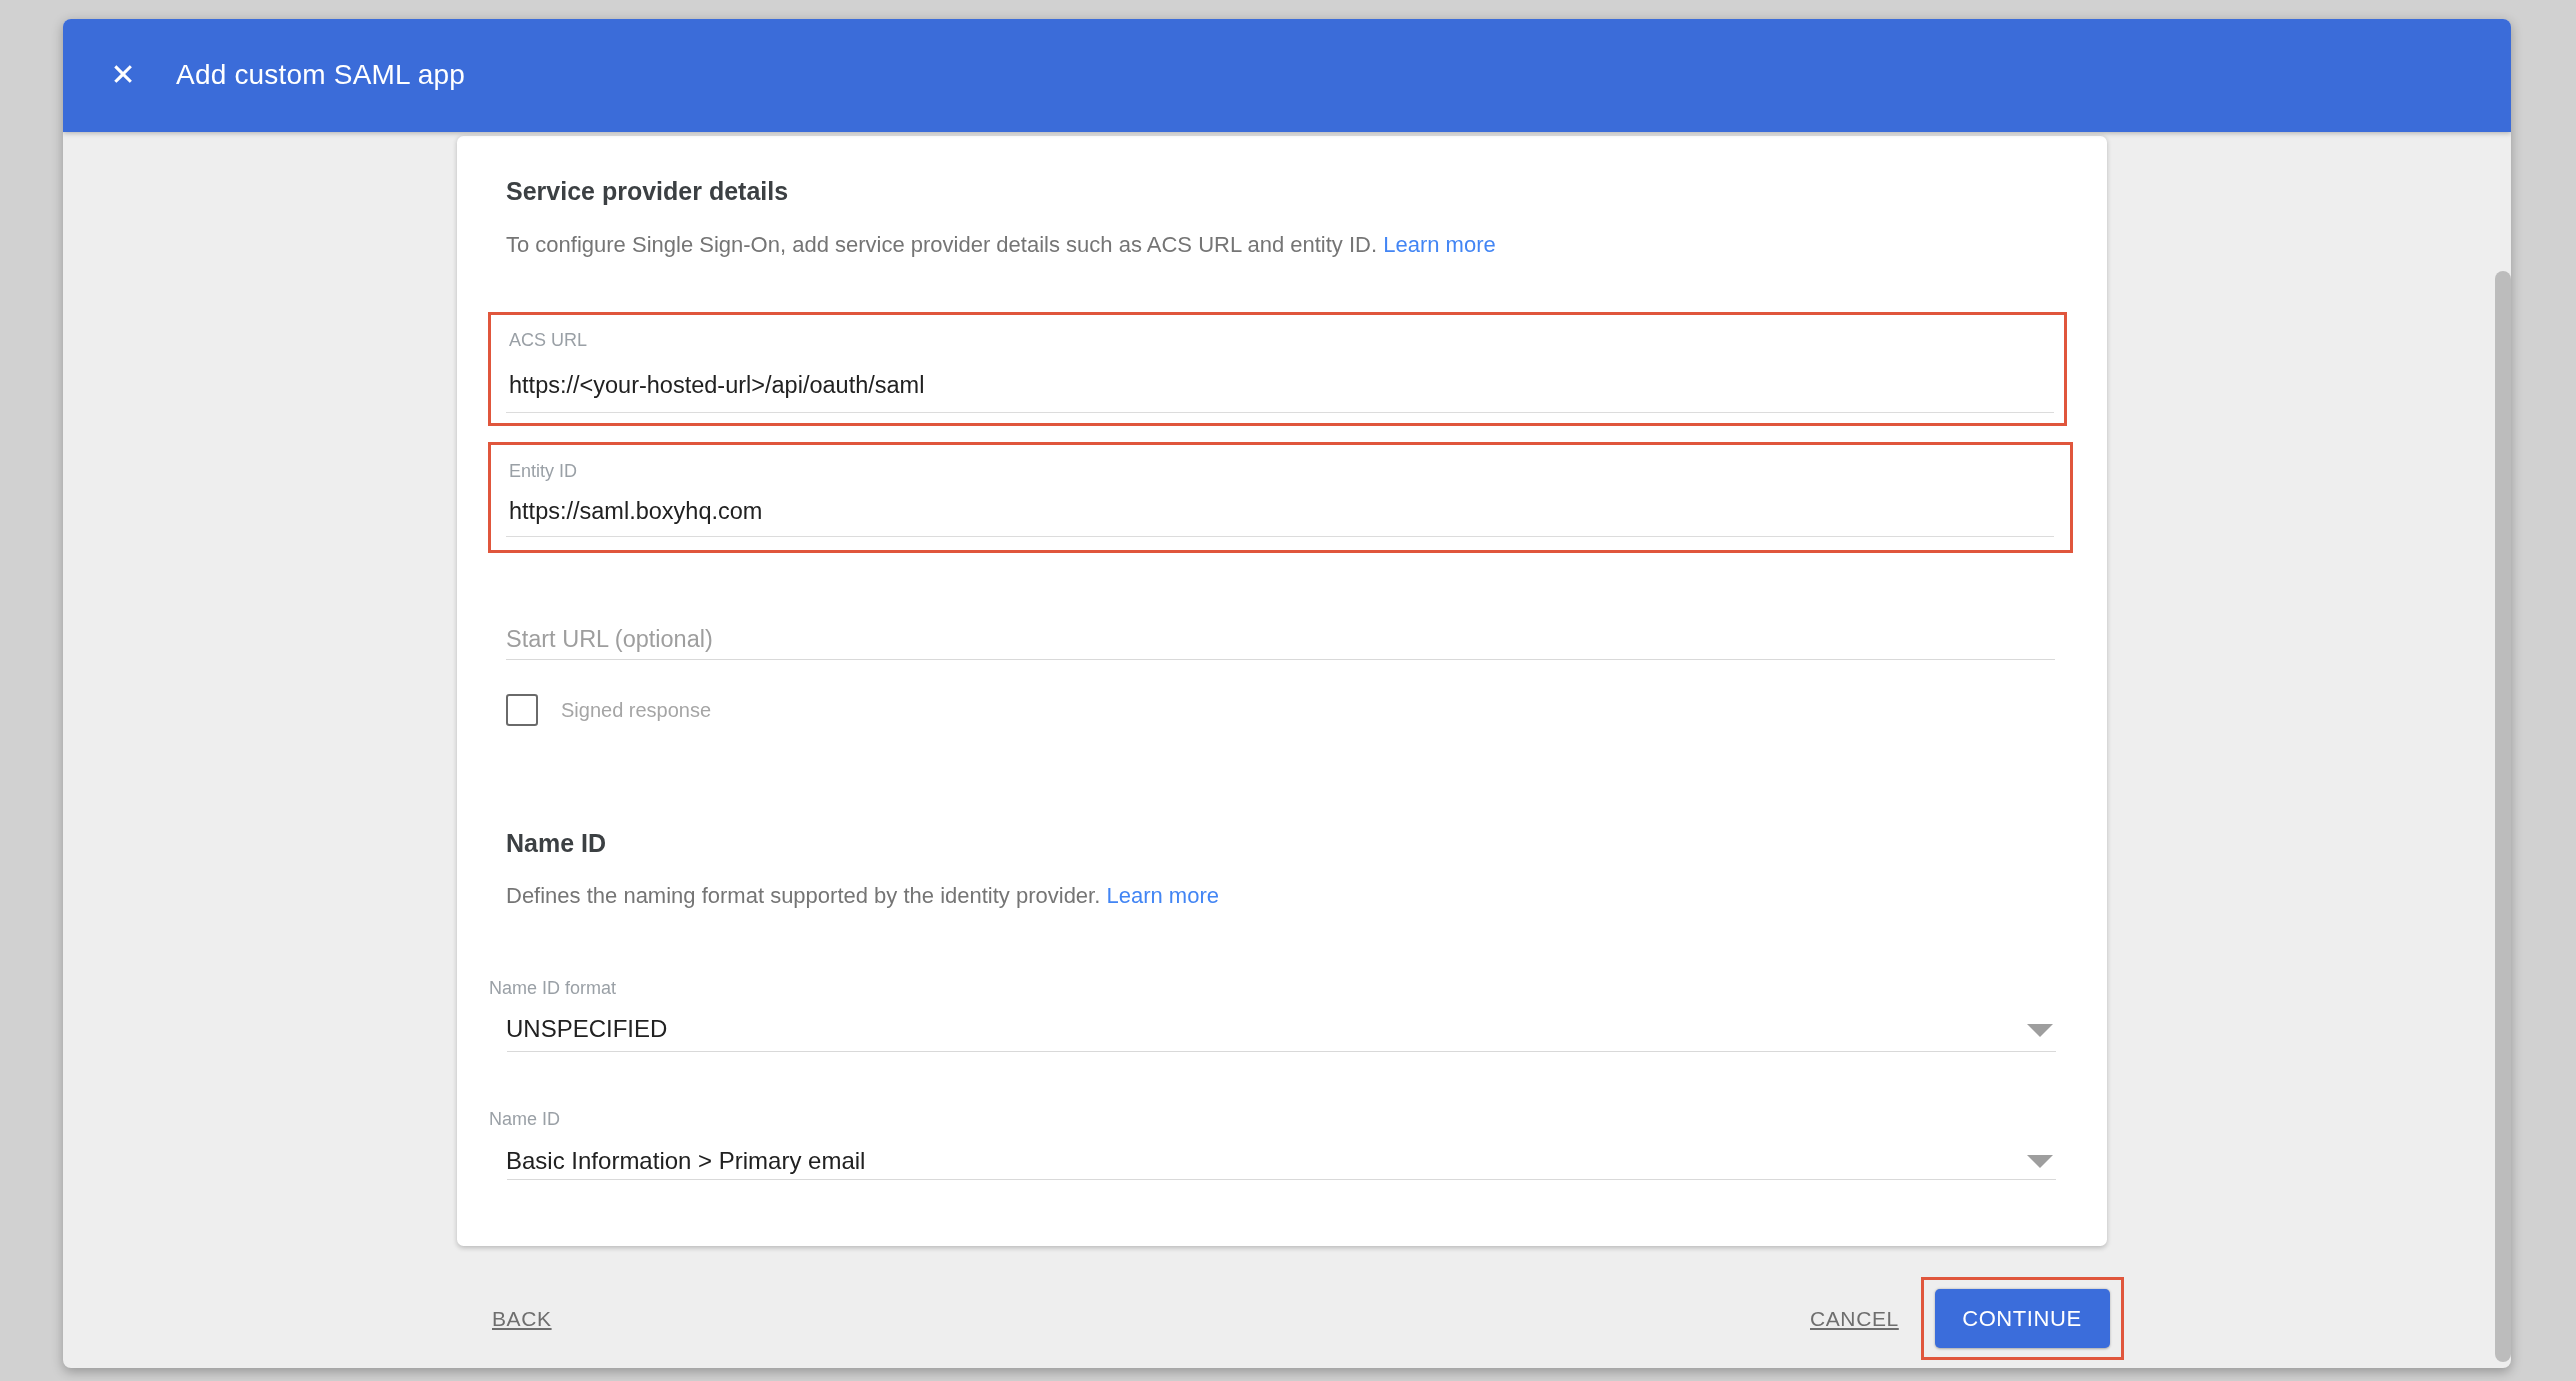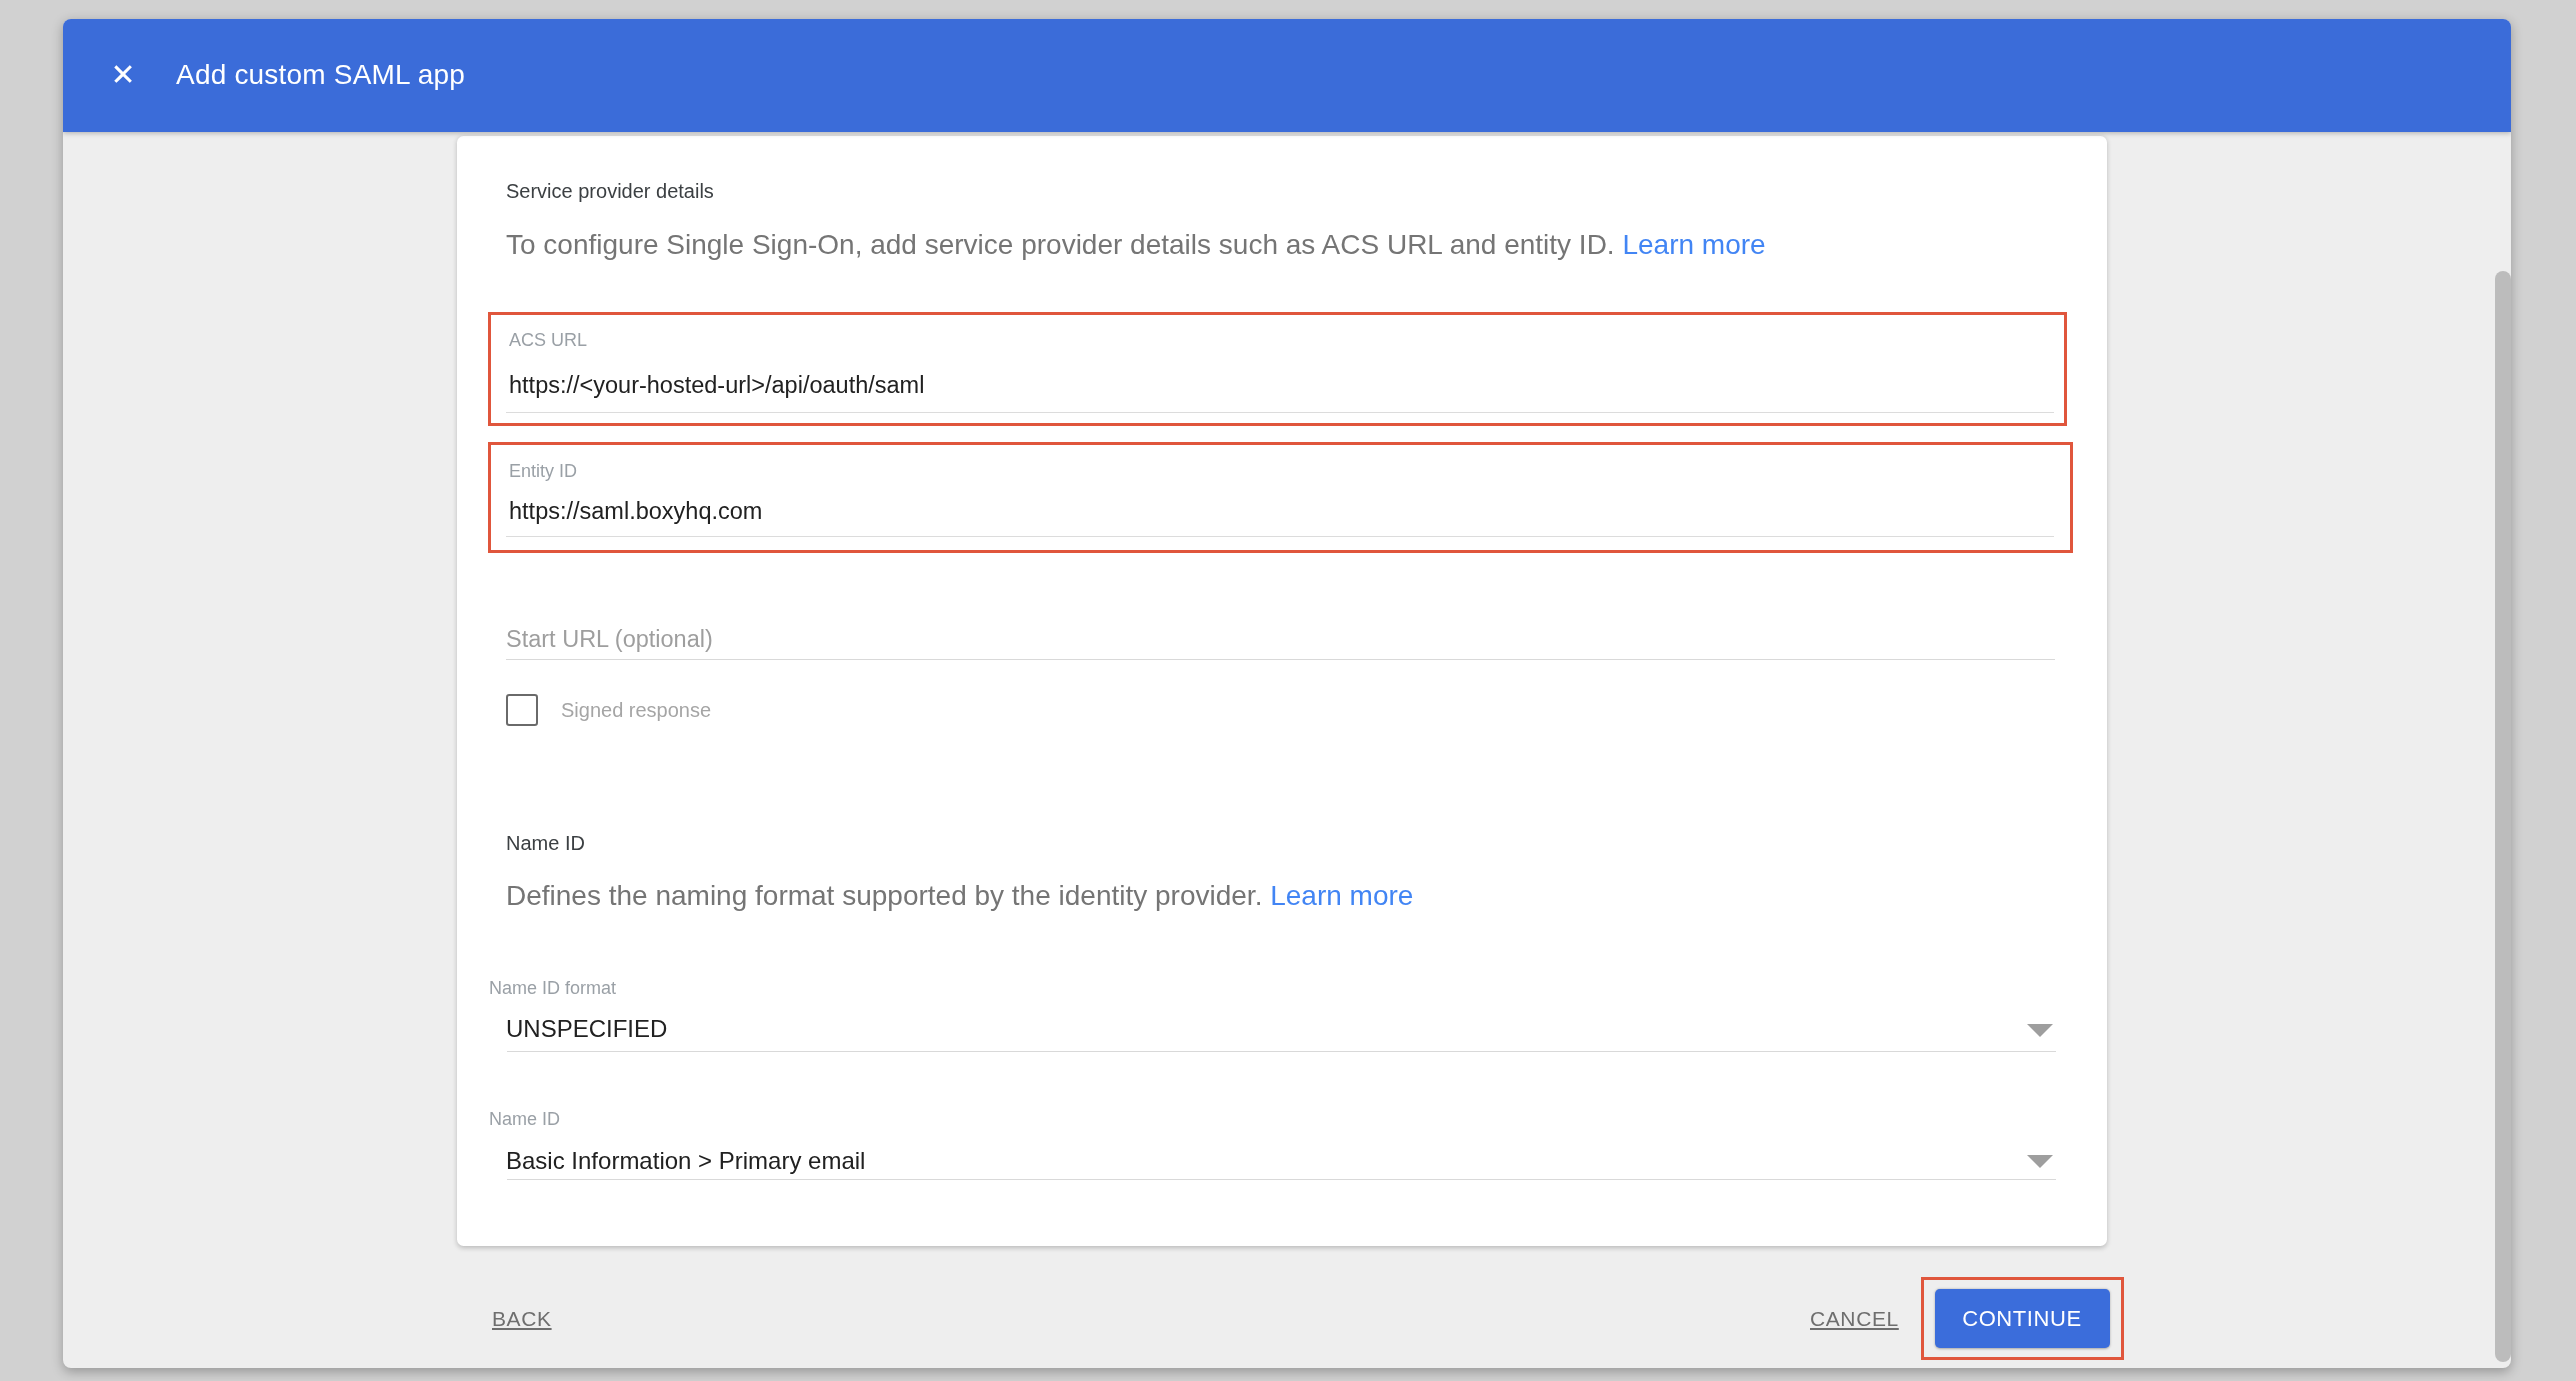--- a/index.html
+++ b/index.html
@@ -43,26 +43,26 @@
   .card {
     position: absolute; left: 394px; top: 117px;
     width: 1650px; height: 1110px;
     background: #ffffff;
     border-radius: 6.5px;
     box-shadow: 0 1.6px 4.9px rgba(0,0,0,0.22);
     z-index: 2;
   }
   .section-heading {
     position: absolute; left: 49px;
-    font-size: 20px; font-weight: 400; color: #3c4043;
+    font-size: 25px; font-weight: 700; color: #3c4043;
     line-height: 31px;
   }
   .section-desc {
     position: absolute; left: 49px;
-    font-size: 28px; color: #757575;
+    font-size: 22px; color: #757575;
     line-height: 27.5px;
   }
   .link { color: #4285f4; cursor: pointer; }
   .red-box {
     position: absolute;
     border: 3.2px solid #e0563c;
     background: transparent;
   }
   .field-label {
     position: absolute; left: 18px;

